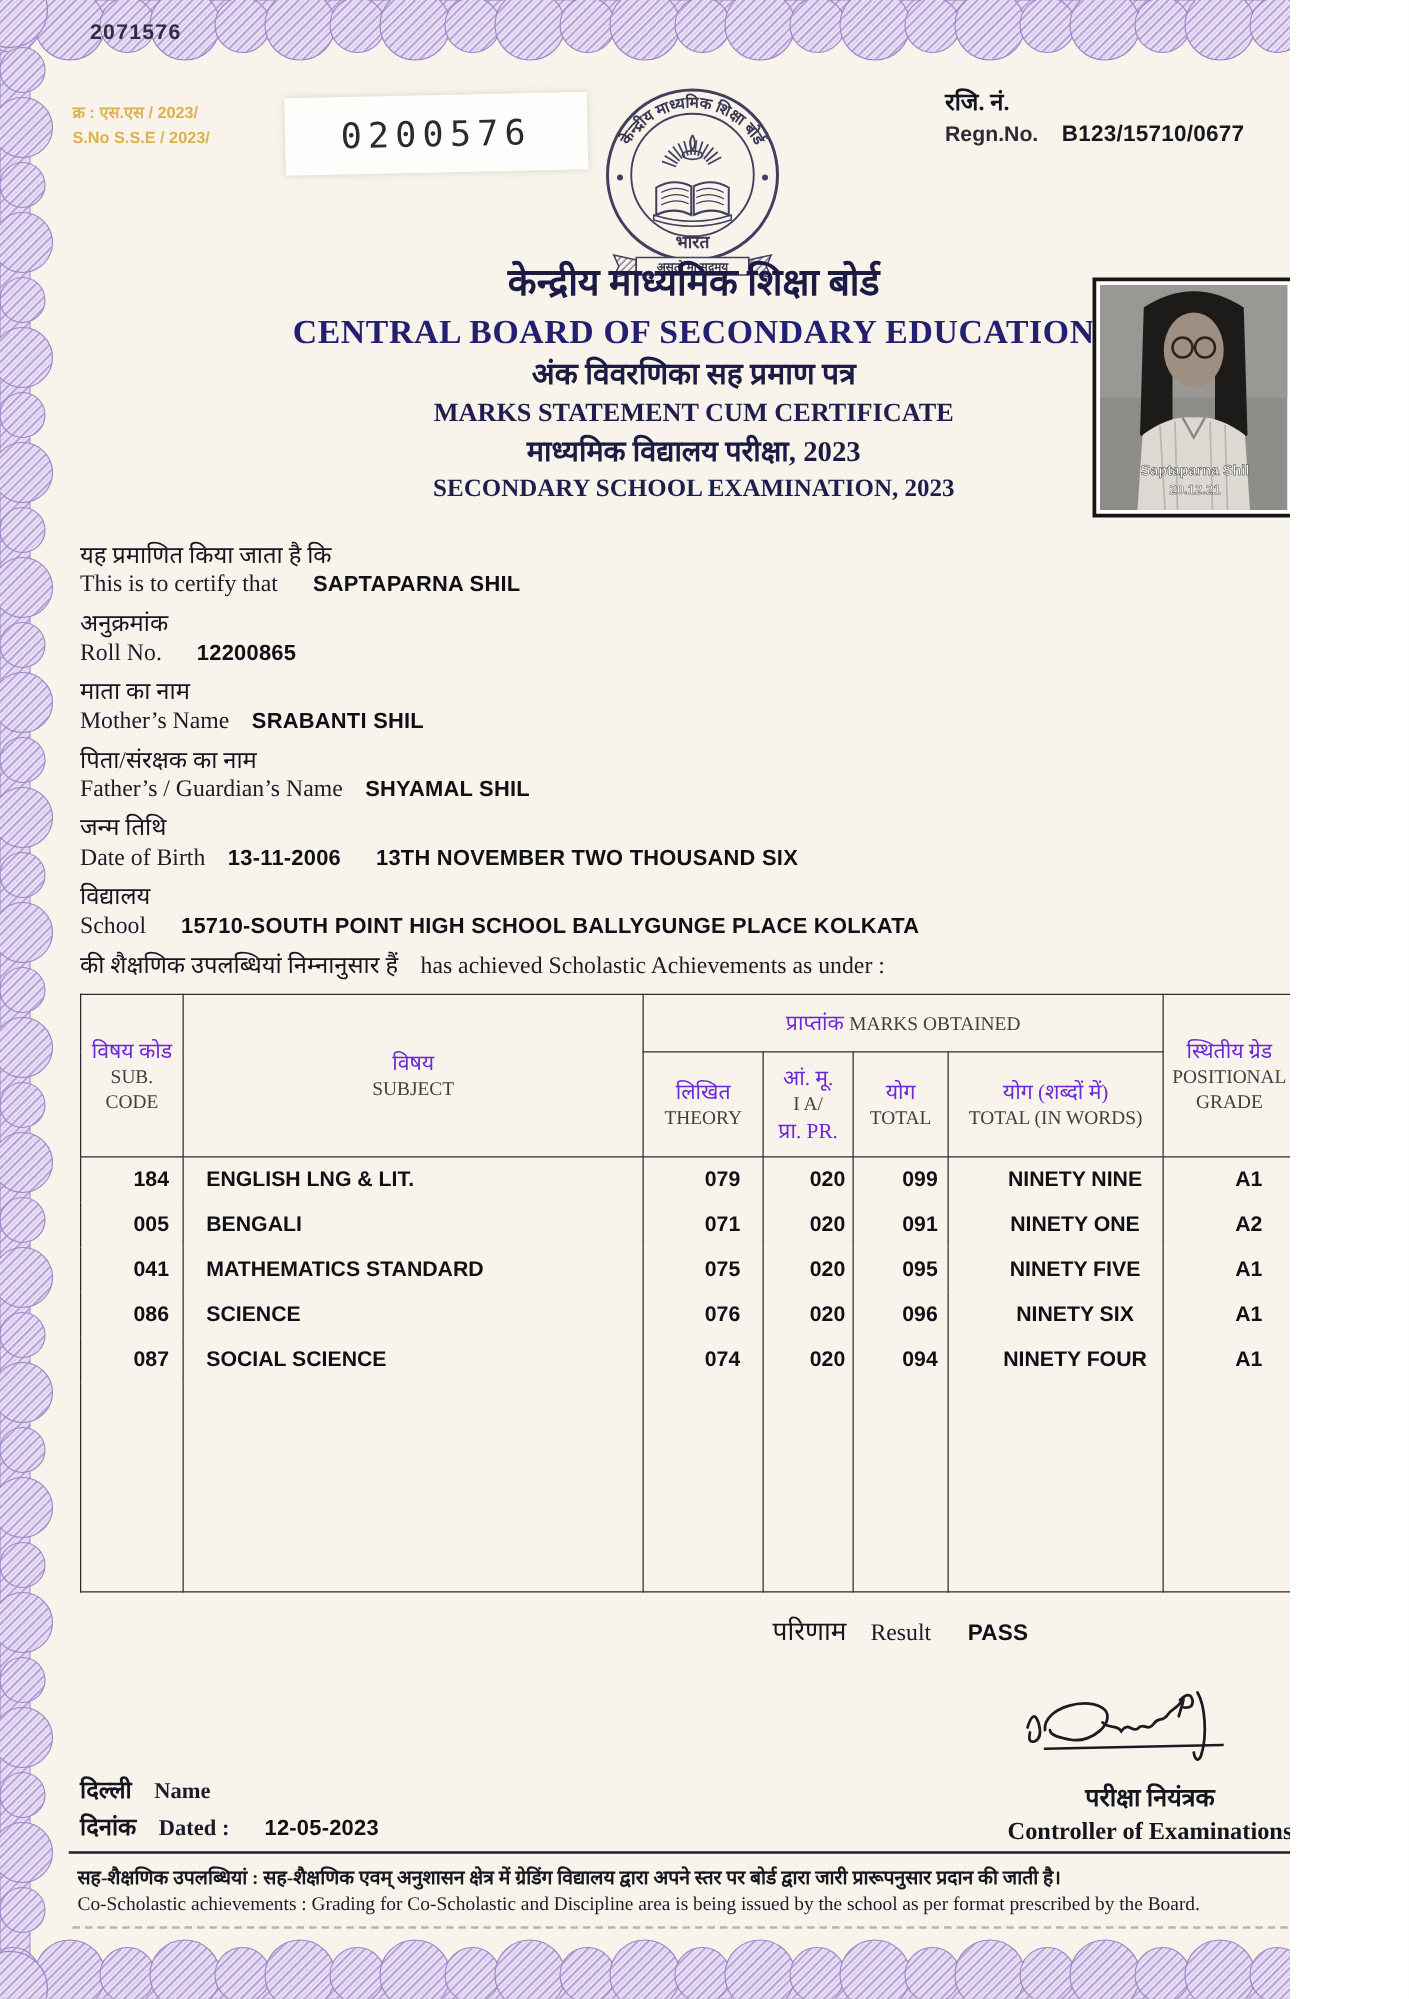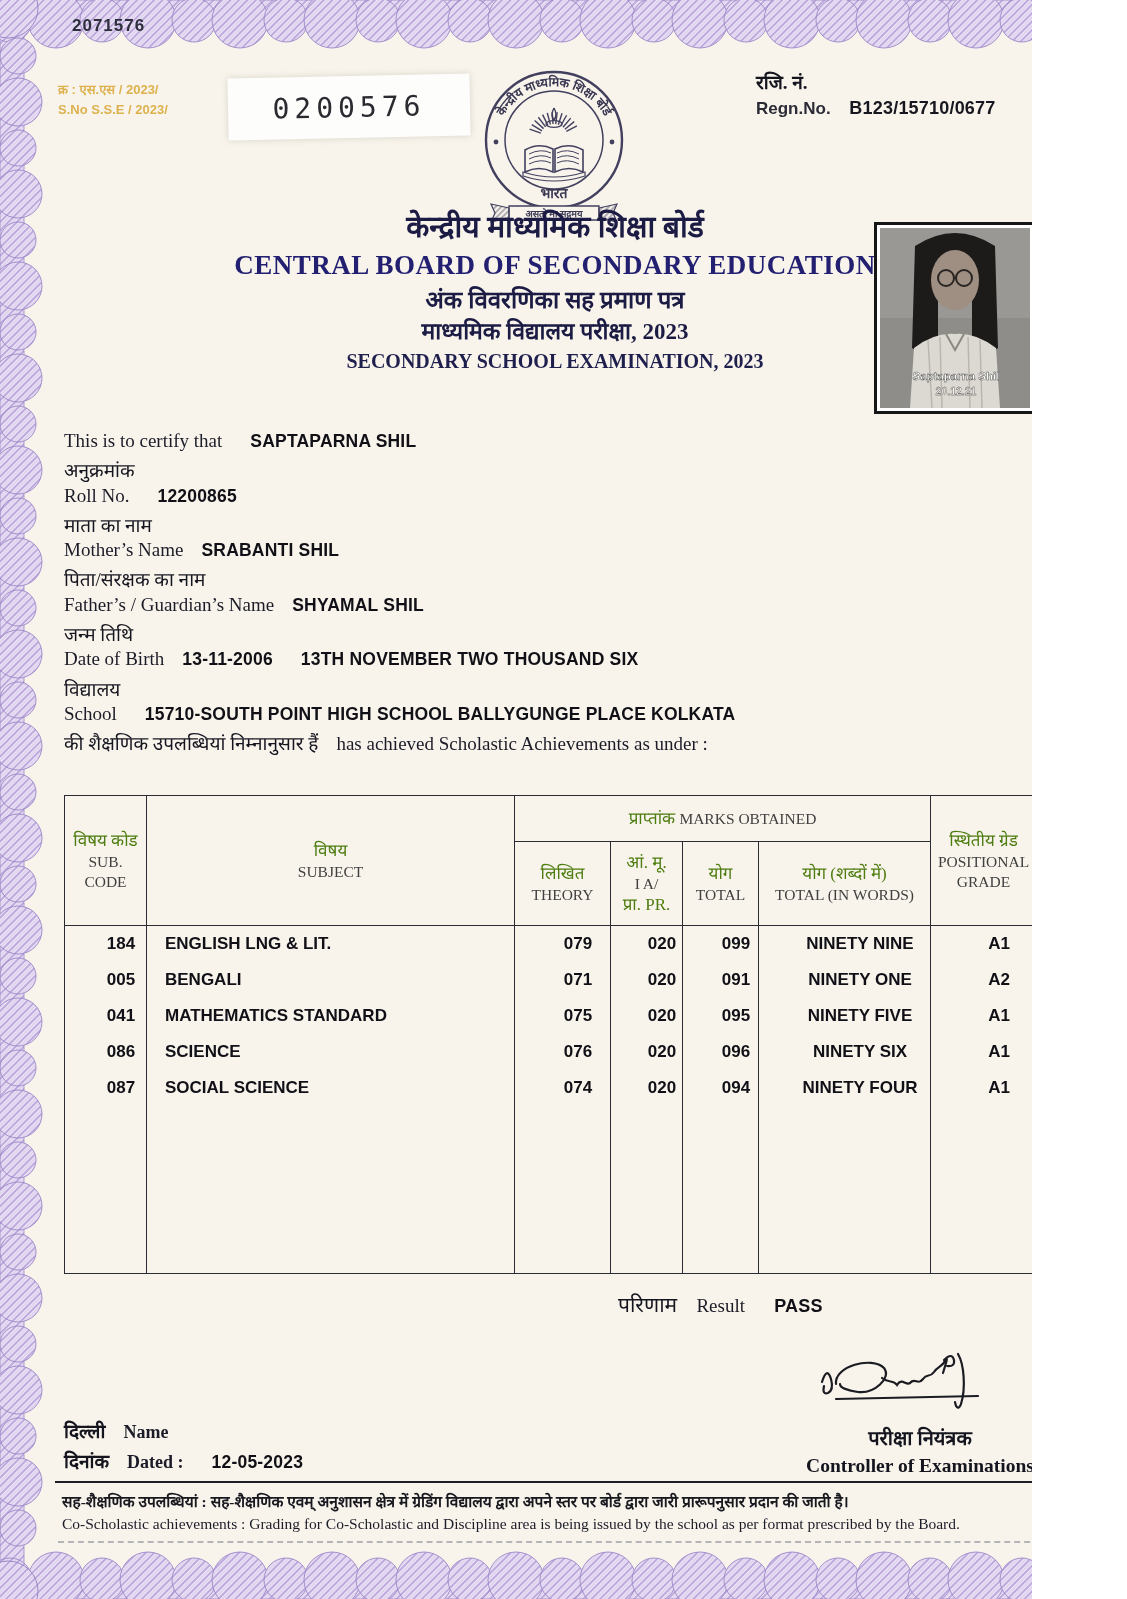--- a/index.html
+++ b/index.html
@@ -36,21 +36,21 @@
   .details{left:64px; top:430px; width:900px;}
   .dl{display:block; height:27.3px; white-space:nowrap;}
   .hi{font-size:19px; color:#15151f;}
   .en{font-size:19px; color:#1c1c28;}
   .val{font-family:"Liberation Sans",sans-serif; font-weight:bold; font-size:17.5px; color:#101016; letter-spacing:.2px;}
   .gap1{margin-left:14px;} .gap2{margin-left:24px;}
 
   .marks{left:64px; top:795px; width:972px;}
   table{border-collapse:collapse; width:972px; table-layout:fixed; font-size:17px;}
   th{border:1.7px solid #2b2b33; font-weight:normal; padding:2px; vertical-align:middle;}
-  thead .hhi{font-size:17px; color:#4d7c0f; display:block; line-height:22px;}
+  thead .hhi{font-size:17px; color:#6d28d9; display:block; line-height:22px;}
   thead .hen{font-size:15.5px; color:#404040; display:block; line-height:20px;}
   tbody td{border-left:1.7px solid #2b2b33; border-right:1.7px solid #2b2b33; border-top:none; border-bottom:none; height:34px; font-family:"Liberation Sans",sans-serif; font-weight:bold; font-size:17px; color:#101016; text-align:center;padding-left:32px;}
   tbody td.subj{text-align:left; padding-left:18px;}
   tbody tr.spacer td{height:165px;}
   table .outer{border-bottom:1.7px solid #2b2b33;}
 
   .result{left:618px; top:1290px; font-size:21px;}
   .result .hi{font-size:21px;}
   .result .val{font-size:18px;}
 
@@ -270,20 +270,21 @@
           <line x1="1" y1="0" x2="1" y2="4" stroke="#42405e" stroke-width="0.8"></line>
         </pattern>
       </defs>
       <text x="75" y="159" text-anchor="middle" font-size="9.5" font-weight="bold" fill="#3a3852">असतो मा सद्गमय</text>
     </svg>
 
     <div class="abs headings">
       <div class="h-hi1">केन्द्रीय माध्यमिक शिक्षा बोर्ड</div>
       <div class="h-en1">CENTRAL BOARD OF SECONDARY EDUCATION</div>
       <div class="h-hi2">अंक विवरणिका सह प्रमाण पत्र</div>
+      <div class="h-en2">MARKS STATEMENT CUM CERTIFICATE</div>
       <div class="h-hi3">माध्यमिक विद्यालय परीक्षा, 2023</div>
       <div class="h-en3">SECONDARY SCHOOL EXAMINATION, 2023</div>
     </div>
 
     <div class="abs photo">
       <svg width="150" height="180" viewBox="0 0 150 180">
         <rect x="0" y="0" width="150" height="180" fill="#8f8d8a"></rect>
         <rect x="0" y="0" width="150" height="90" fill="#9a9894"></rect>
         <path d="M 35,18 Q 75,-8 115,18 L 118,120 Q 100,132 92,118 L 92,70 L 58,70 L 58,118 Q 50,132 32,120 Z" fill="#1d1b1a"></path>
         <ellipse cx="75" cy="52" rx="24" ry="30" fill="#9e8f82"></ellipse>
@@ -292,20 +293,21 @@
         <line x1="74" y1="50" x2="76" y2="50" stroke="#2a2522" stroke-width="2"></line>
         <path d="M 30,180 L 34,120 Q 55,104 75,106 Q 95,104 116,120 L 120,180 Z" fill="#dcd9d2"></path>
         <path d="M 66,106 L 75,122 L 84,106" fill="none" stroke="#8c8880" stroke-width="2"></path>
         <path d="M 48,112 L 52,180 M 60,109 L 62,180 M 88,109 L 90,180 M 100,112 L 102,180" stroke="#b9b5ac" stroke-width="1.4"></path>
         <text x="76" y="152" text-anchor="middle" font-size="11.5" font-weight="bold" fill="#ffffff" stroke="#333" stroke-width="0.4" font-family="Liberation Sans, sans-serif">Saptaparna Shil</text>
         <text x="76" y="167" text-anchor="middle" font-size="10.5" font-weight="bold" fill="#f4f2ee" stroke="#333" stroke-width="0.3" font-family="Liberation Sans, sans-serif">20.12.21</text>
       </svg>
     </div>
 
     <div class="abs details">
+      <span class="dl hi">यह प्रमाणित किया जाता है कि</span>
       <span class="dl">
         <span class="en">This is to certify that</span>
         <span class="val gap2">SAPTAPARNA SHIL</span>
       </span>
       <span class="dl hi">अनुक्रमांक</span>
       <span class="dl">
         <span class="en">Roll No.</span>
         <span class="val gap2">12200865</span>
       </span>
       <span class="dl hi">माता का नाम</span>

